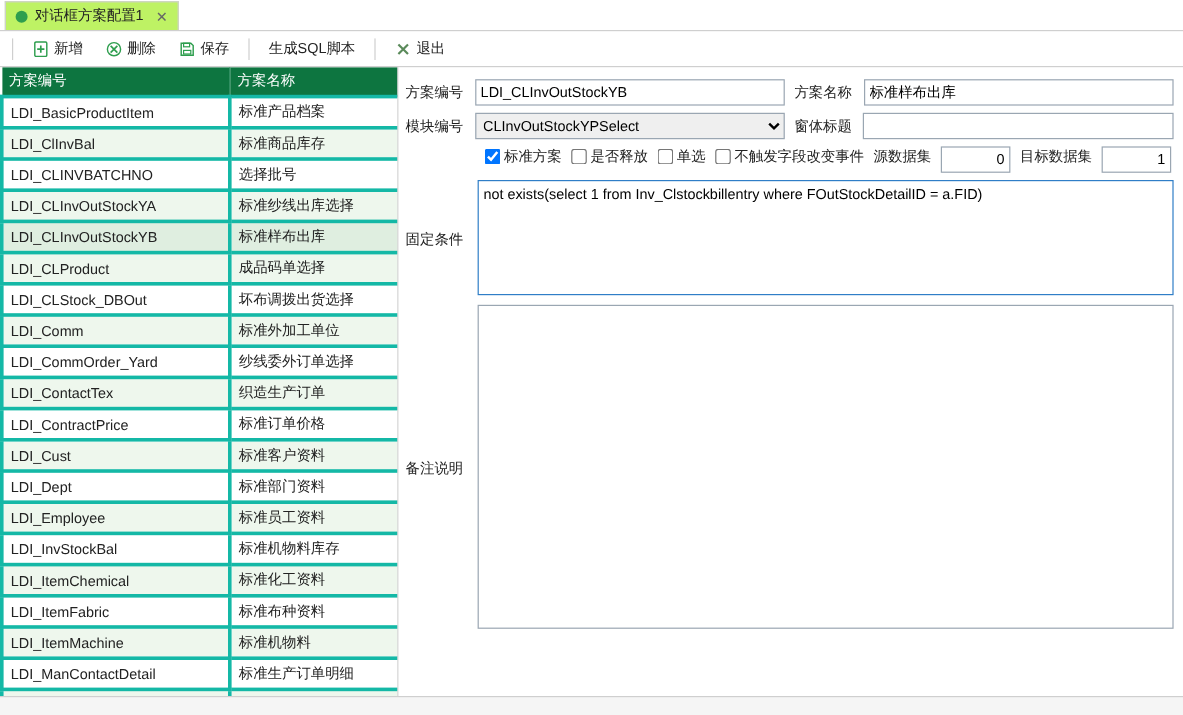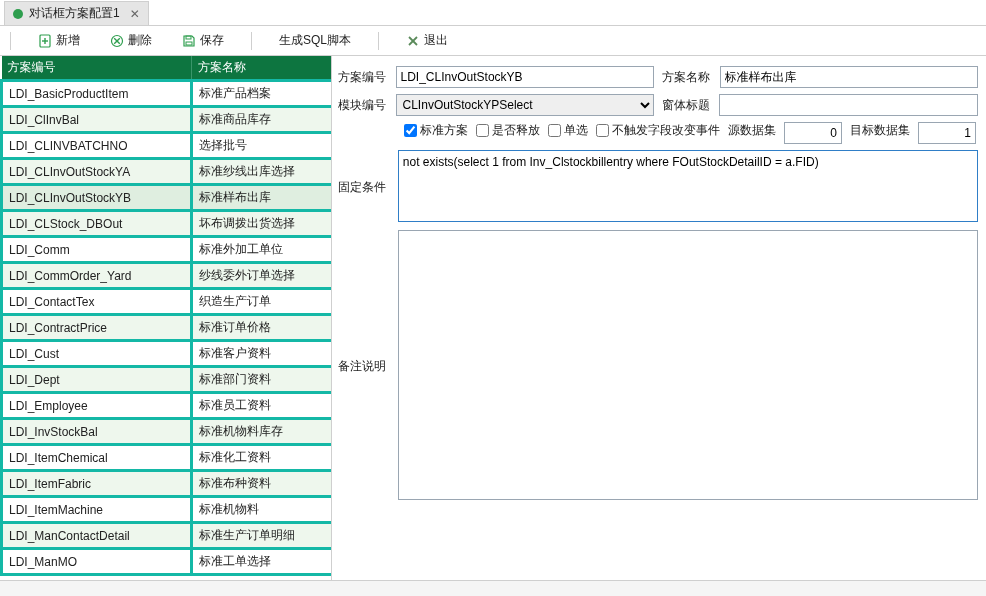--- a/index.html
+++ b/index.html
@@ -20,42 +20,42 @@
     align-items: flex-end;
     padding-left: 4px;
     padding-top: 2px;
   }
   .tab {
     display: flex;
     align-items: center;
     gap: 6px;
     border: 1px solid #cfcfcf;
     border-bottom: none;
-    background: #e5e5e5;
+    background: #bef264;
     padding: 3px 8px 3px 8px;
     height: 24px;
     cursor: pointer;
   }
   .tab .dot {
     width: 10px; height: 10px; border-radius: 50%;
     background: #2e9e4e;
     display: inline-block;
   }
   .tab .close {
     font-size: 12px;
     color: #666;
     padding-left: 4px;
   }
   
   .toolbar {
     height: 30px;
     border-bottom: 1px solid #cfcfcf;
     display: flex;
     align-items: center;
-    gap: 16px;
+    gap: 5px;
     padding-left: 6px;
   }
   .tool-btn {
     display: flex;
     align-items: center;
     gap: 4px;
     padding: 3px 6px;
     cursor: pointer;
     border: 1px solid transparent;
   }
@@ -152,21 +152,21 @@
   }
   .chk { display:flex; align-items:center; gap:3px; }
   .condition-block {
     display:flex;
     align-items:center;
     margin-bottom:8px;
   }
   textarea.field {
     border: 1px solid #2f7ec7;
     width: 582px;
-    height: 72px;
+    height: 96px;
     font-size: 12px;
     font-family: inherit;
     padding: 4px;
     resize: none;
     outline: none;
   }
   textarea.remark {
     border: 1px solid #9aa6b2;
     width: 582px;
     height: 270px;
@@ -266,20 +266,24 @@
             <td>LDI_CLINVBATCHNO</td>
             <td>选择批号</td>
           </tr>
           <tr>
             <td>LDI_CLInvOutStockYA</td>
             <td>标准纱线出库选择</td>
           </tr>
           <tr class="selected">
             <td>LDI_CLInvOutStockYB</td>
             <td>标准样布出库</td>
+          </tr>
+          <tr>
+            <td>LDI_CLProduct</td>
+            <td>成品码单选择</td>
           </tr>
           <tr>
             <td>LDI_CLStock_DBOut</td>
             <td>坏布调拨出货选择</td>
           </tr>
           <tr>
             <td>LDI_Comm</td>
             <td>标准外加工单位</td>
           </tr>
           <tr>

